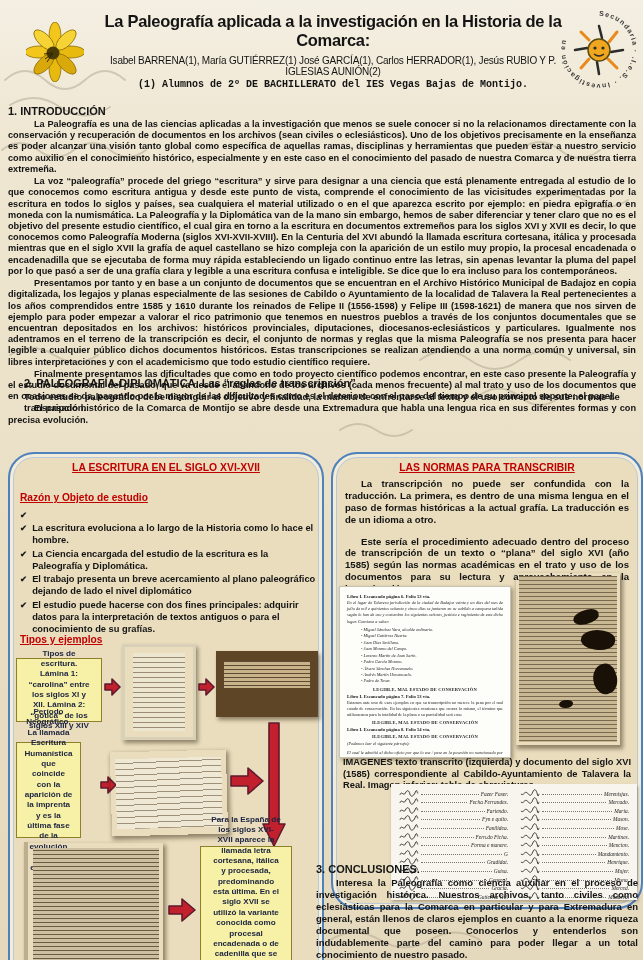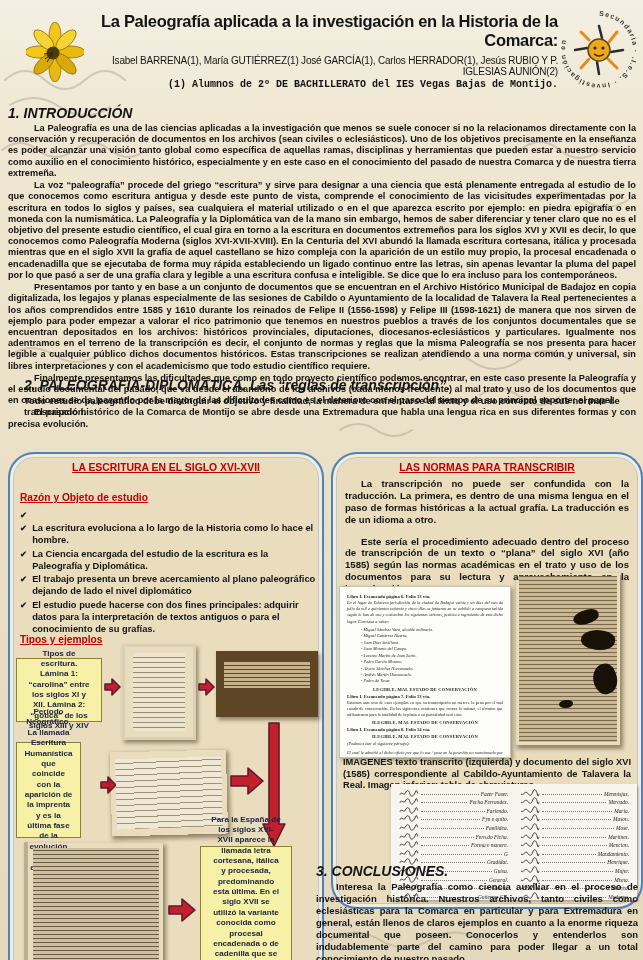--- a/index.html
+++ b/index.html
@@ -2,32 +2,32 @@
 <html><head>
 <meta charset="utf-8">
 <style>
   html,body{margin:0;padding:0;background:#9a9186;}
   .poster{position:relative;width:643px;height:960px;margin:0 auto;overflow:hidden;
     background:linear-gradient(180deg,#f4efe3 0%,#efe7d2 14%,#ebe1c8 45%,#e7dcc1 75%,#e5d9bd 100%);
     font-family:"Liberation Sans",sans-serif;color:#141414;}
   .bg-script{position:absolute;inset:0;pointer-events:none;}
 
   
-  .header{position:absolute;top:12px;left:88px;width:470px;text-align:right;}
+  .header{position:absolute;top:12px;left:98px;width:470px;text-align:center;}
   .title1{font-size:16.5px;font-weight:bold;letter-spacing:-0.3px;line-height:1.15;}
   .title2{font-size:16px;font-weight:bold;margin-top:2px;}
   .authors{font-size:10px;font-weight:normal;margin-top:5px;letter-spacing:-0.2px;}
   .affil{font-family:Liberation Mono, monospace;font-size:10px;font-weight:bold;margin-top:2px;}
   .email{font-style:italic;text-decoration:underline;color:#111;}
   .logo-flower{position:absolute;left:26px;top:22px;}
   .logo-sun{position:absolute;right:0px;top:6px;}
 
   
   .sec1{position:absolute;left:8px;top:105px;width:628px;}
-  .sec-head{font-size:14px;font-weight:bold;margin:0 0 2px 0;font-style:italic;}
+  .sec-head{font-size:11px;font-weight:bold;margin:0 0 2px 0;}
   .para{font-size:9.2px;font-weight:600;text-align:justify;line-height:1.22;text-indent:26px;margin:0 0 1px 0;}
 
   
   .sec2{position:absolute;left:24px;top:377px;width:628px;}
   .sec2 .sub{font-size:9.4px;font-weight:bold;margin-top:1px;}
 
   
   .panel{position:absolute;background:#e9ddbd;border:2px solid #4f81bd;border-radius:26px;
     box-shadow:inset 0 0 0 3px #f3ecd9, inset 0 0 0 4px #b9c9da;margin-top:44px;}
   .panel-left{left:8px;top:408px;width:312px;height:540px;}

